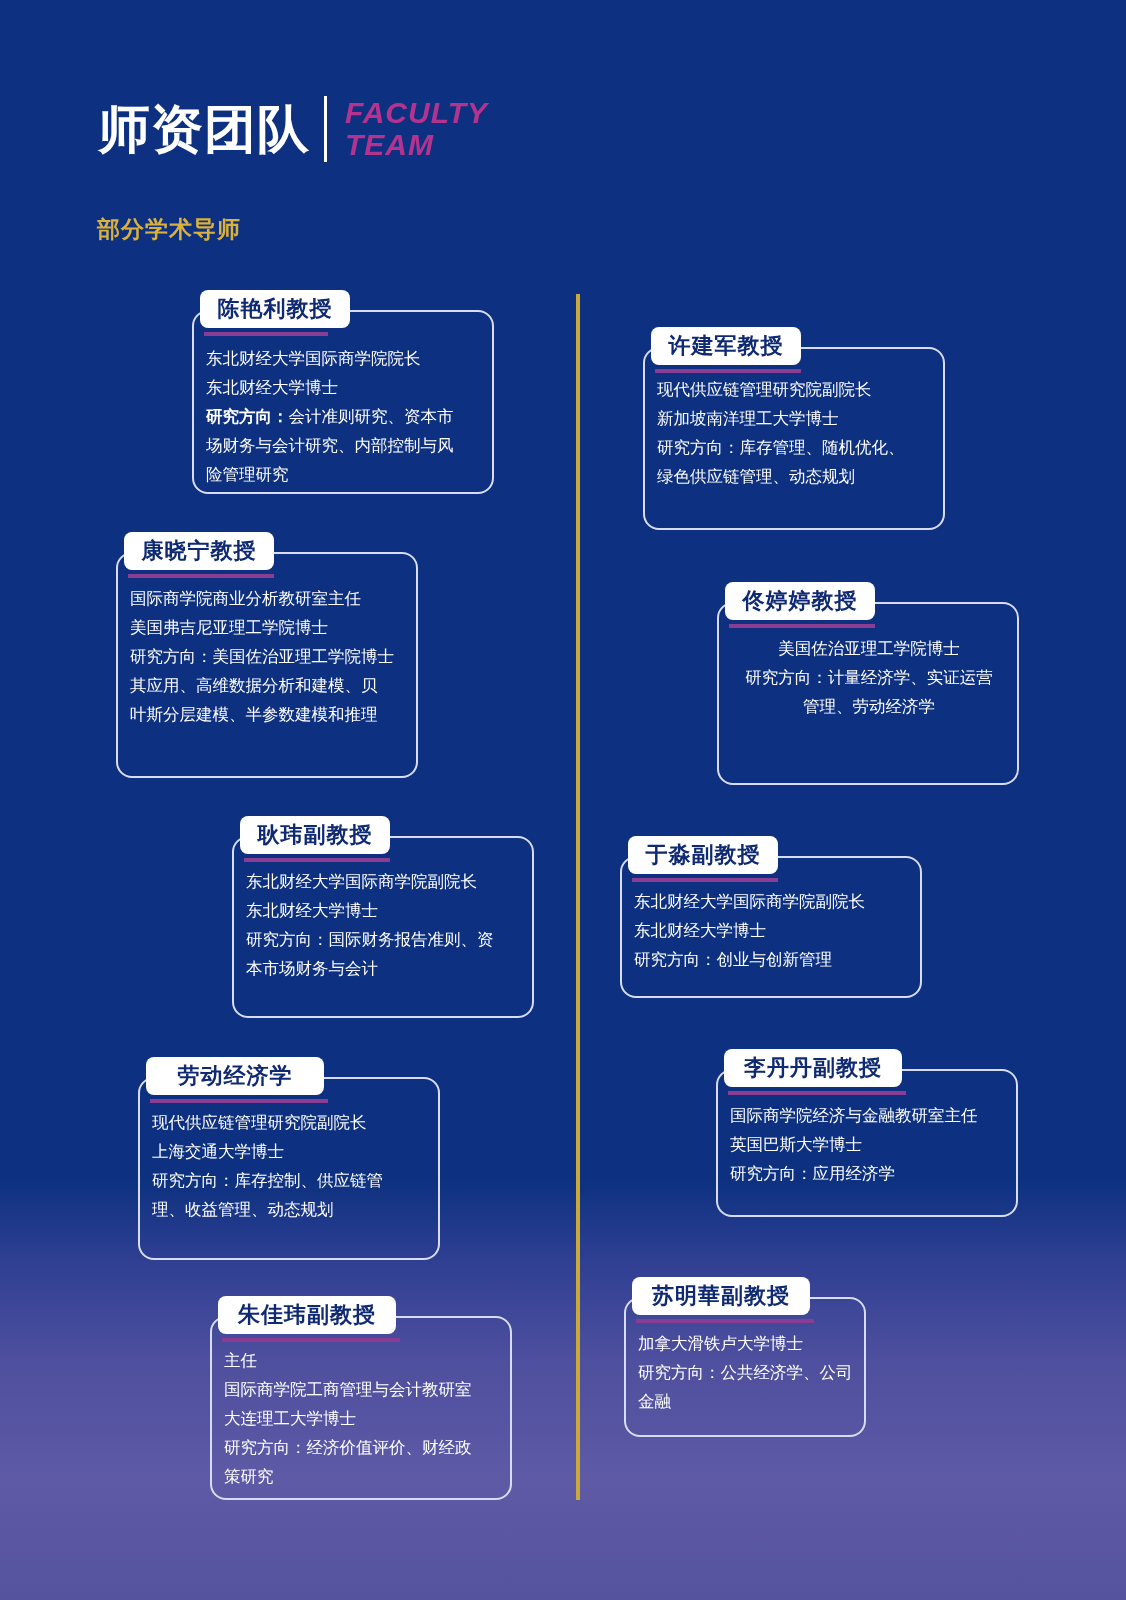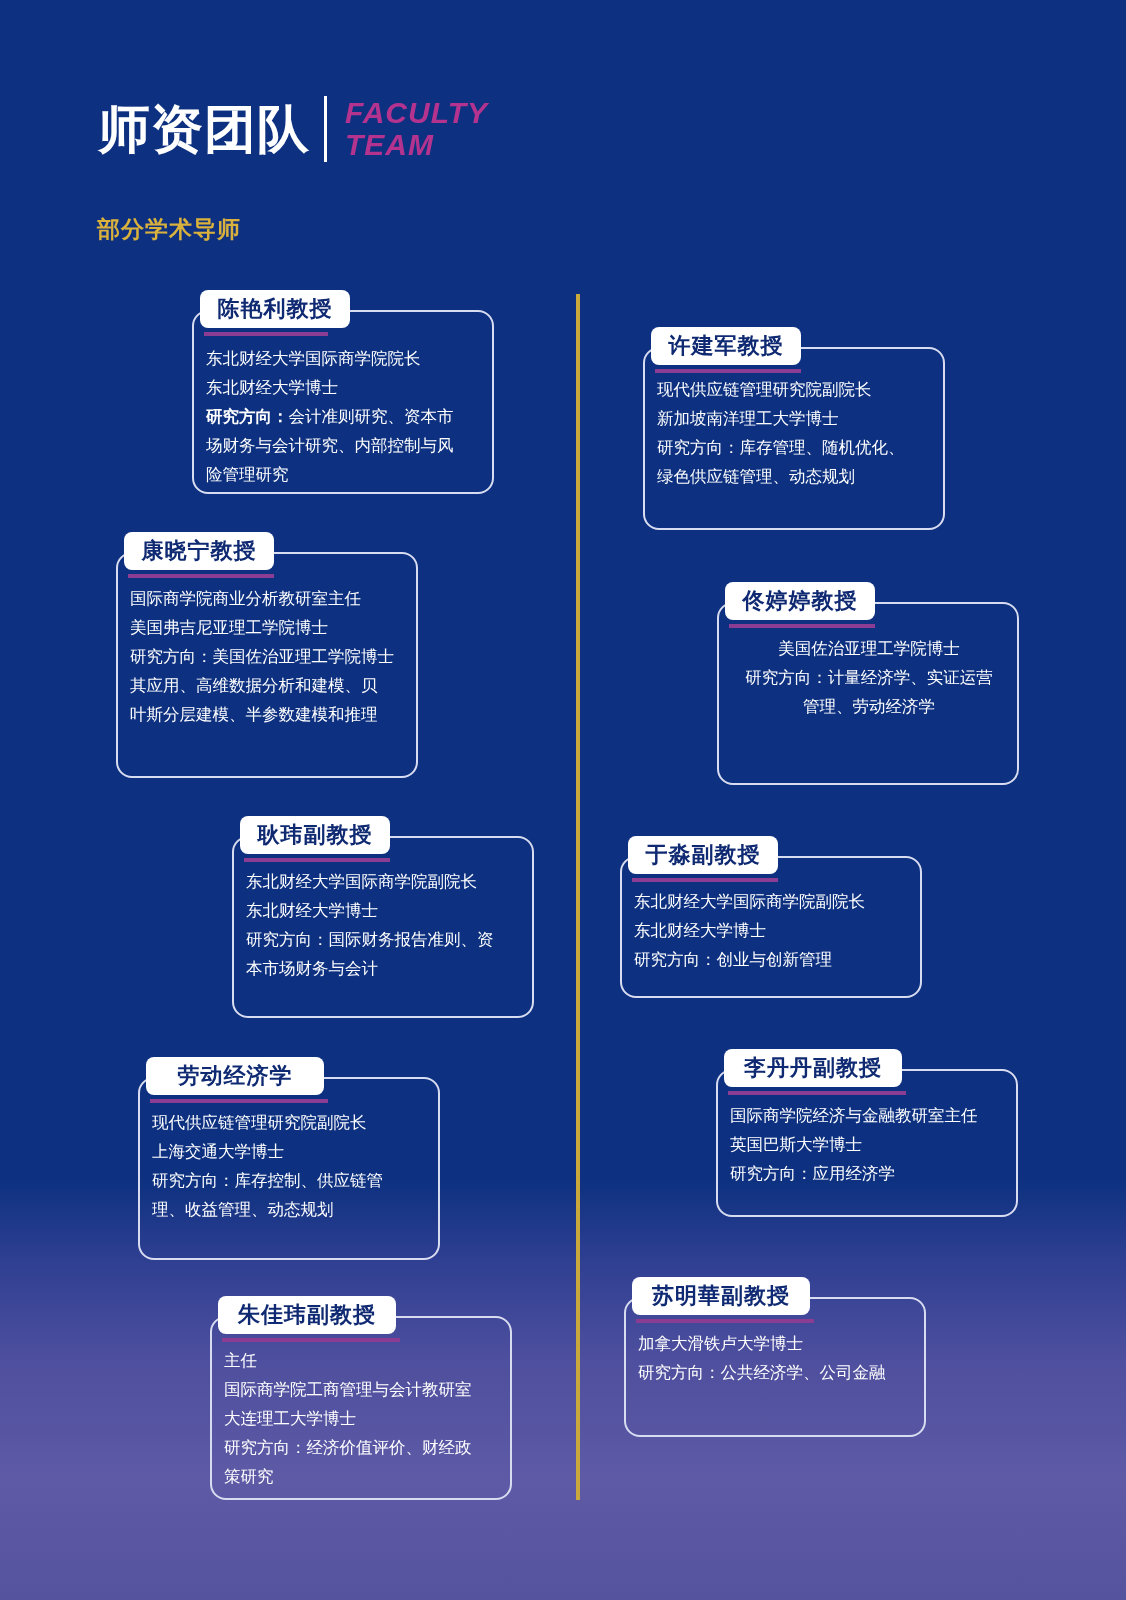--- a/index.html
+++ b/index.html
@@ -176,20 +176,20 @@
   <div class="name-underline" style="top:20px; width:178px;"></div>
   <div class="card-body" style="top:28px;">
     <span class="line">主任</span>
     <span class="line">国际商学院工商管理与会计教研室</span>
     <span class="line">大连理工大学博士</span>
     <span class="line"><span>研究方向：</span><span>经济价值评价、财经政</span></span>
     <span class="line">策研究</span>
   </div>
 </div>
 
-<div class="card" style="left:624px; top:1297px; width:302px; height:140px;">
+<div class="card" style="left:624px; top:1297px; width:242px; height:140px;">
   <div class="name-tab" style="width:178px;">苏明華副教授</div>
   <div class="name-underline" style="top:20px; width:178px;"></div>
   <div class="card-body" style="top:30px;">
     <span class="line">加拿大滑铁卢大学博士</span>
     <span class="line"><span>研究方向：</span><span>公共经济学、公司金融</span></span>
   </div>
 </div>
 
 </body></html>

